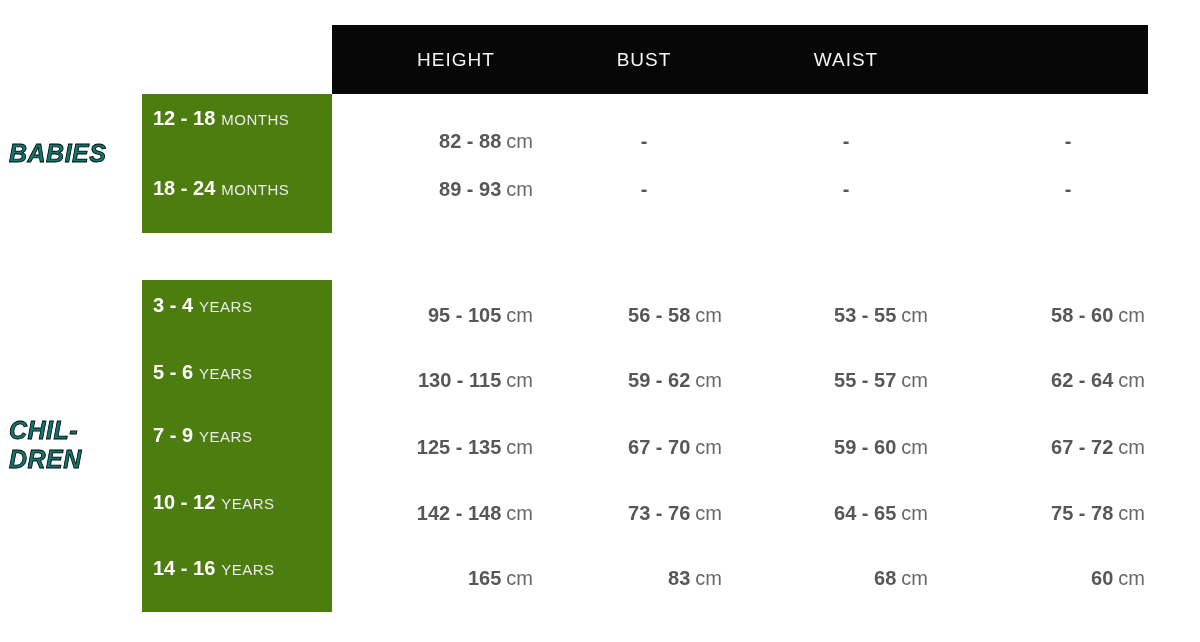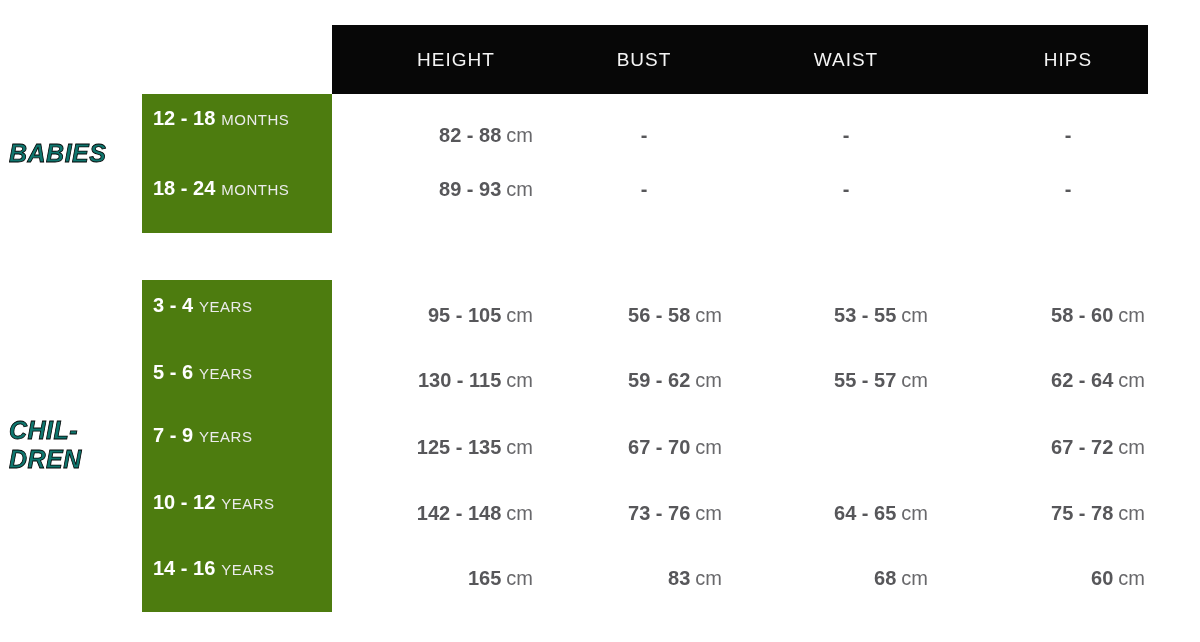--- a/index.html
+++ b/index.html
@@ -113,21 +113,20 @@
 </style>
 </head>
 <body>
 
 <div class="canvas">
 
   <div class="header-bar">
     <div class="hcol hc1">HEIGHT</div>
     <div class="hcol hc3">WAIST</div>
     <div class="hcol hc2">BUST</div>
-    <div class="hcol hc4">HIPS</div>
   </div>
 
   <div class="group-label babies-label">BABIES</div>
 
   <div class="size-box babies-box">
     <div class="size-row" style="top:9px">
       <span class="size-num">12 - 18</span><span class="size-word">MONTHS</span>
     </div>
     <div class="size-row" style="top:79px">
       <span class="size-num">18 - 24</span><span class="size-word">MONTHS</span>
@@ -150,21 +149,21 @@
       <span class="size-num">7 - 9</span><span class="size-word">YEARS</span>
     </div>
     <div class="size-row" style="top:207px">
       <span class="size-num">10 - 12</span><span class="size-word">YEARS</span>
     </div>
     <div class="size-row" style="top:273px">
       <span class="size-num">14 - 16</span><span class="size-word">YEARS</span>
     </div>
   </div>
 
-  <div class="drow" style="top:120px">
+  <div class="drow" style="top:126px">
     <div class="cell c-height">
       <span class="vnum">82 - 88</span><span class="vunit">cm</span>
     </div>
     <div class="cell dash c-bust">
       <span class="vnum">-</span>
     </div>
     <div class="cell dash c-waist">
       <span class="vnum">-</span>
     </div>
     <div class="cell dash c-hips">
@@ -217,20 +216,23 @@
     </div>
   </div>
 
   <div class="drow" style="top:432px">
     <div class="cell c-height">
       <span class="vnum">125 - 135</span><span class="vunit">cm</span>
     </div>
     <div class="cell c-bust">
       <span class="vnum">67 - 70</span><span class="vunit">cm</span>
     </div>
+    <div class="cell c-waist">
+      <span class="vnum">59 - 60</span><span class="vunit">cm</span>
+    </div>
     <div class="cell c-hips">
       <span class="vnum">67 - 72</span><span class="vunit">cm</span>
     </div>
   </div>
 
   <div class="drow" style="top:498px">
     <div class="cell c-height">
       <span class="vnum">142 - 148</span><span class="vunit">cm</span>
     </div>
     <div class="cell c-bust">

